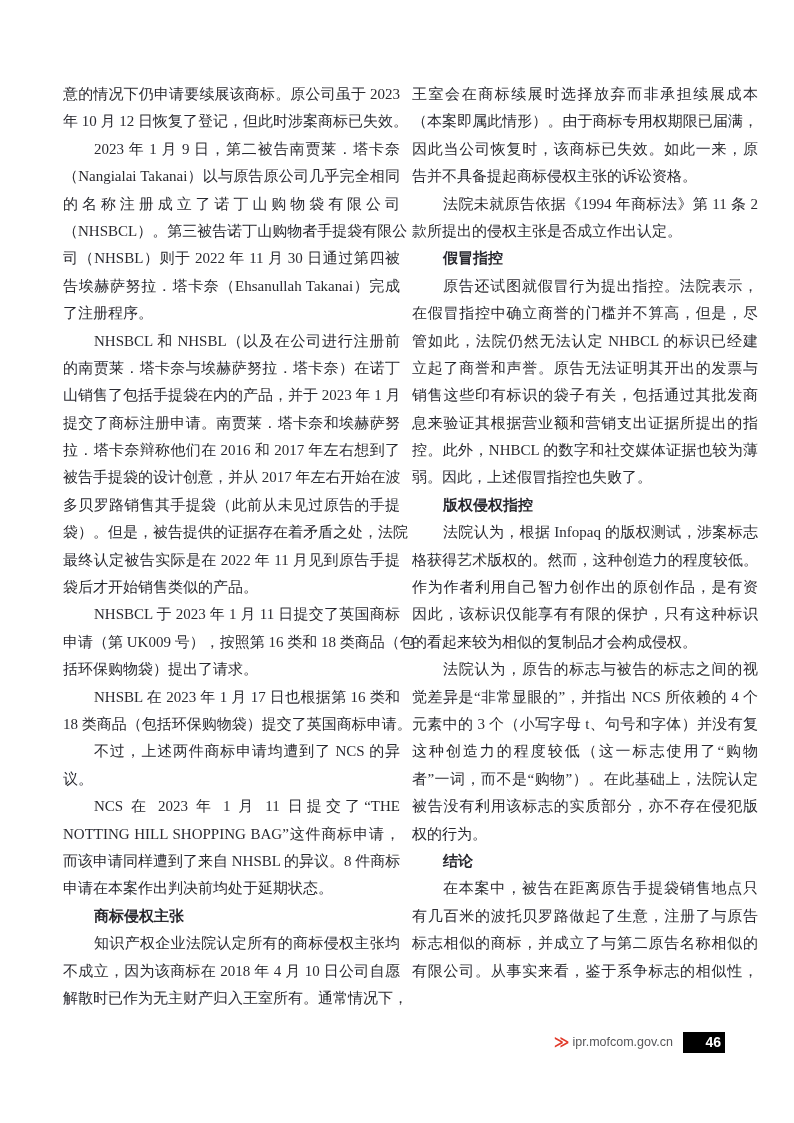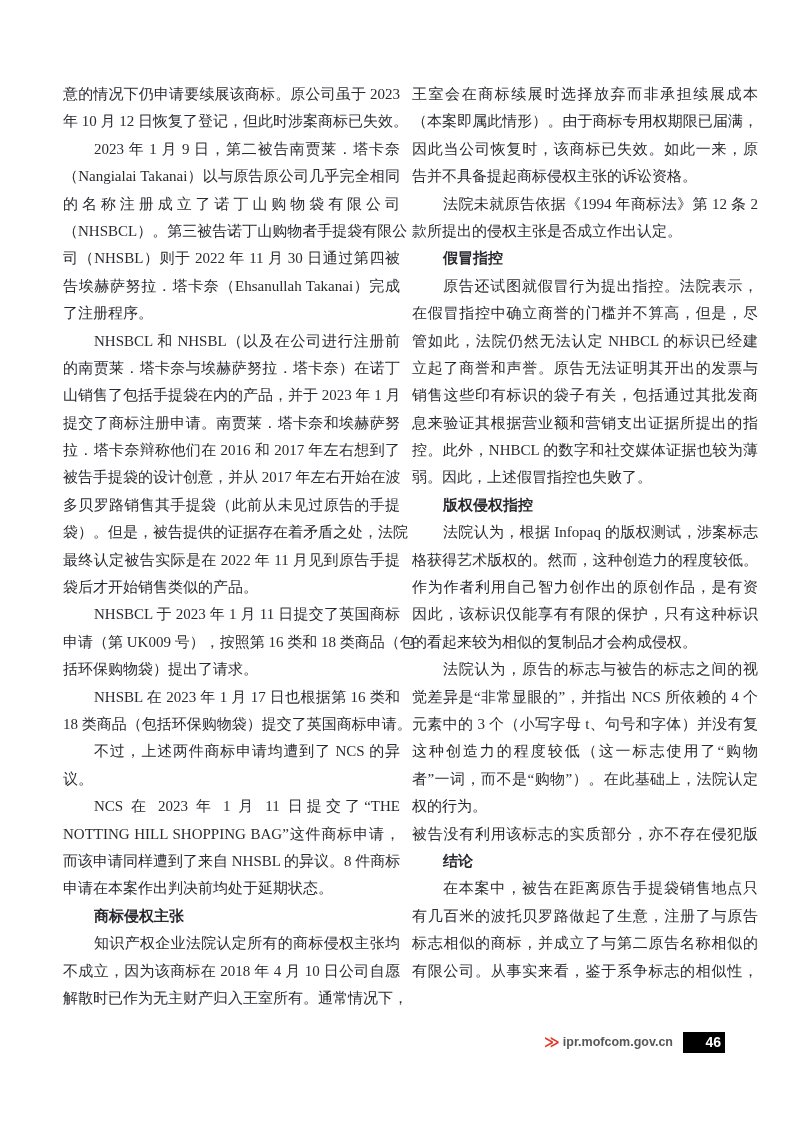--- a/index.html
+++ b/index.html
@@ -24,21 +24,21 @@
   .footer{
     position:absolute;top:1031px;left:0;width:725px;height:22px;
     display:flex;justify-content:flex-end;align-items:center;
     font-family:"Liberation Sans","DejaVu Sans",sans-serif;
   }
   .chev{
     color:var(--accent,#e13a2a);font-weight:bold;font-size:15px;
     line-height:22px;margin-right:5px;letter-spacing:-2px;
   }
   .site{
-    color:var(--footer-text,#57575a);font-weight:bold;font-size:12.5px;
+    color:var(--footer-text,#57575a);font-weight:normal;font-size:12.5px;
     margin-right:10px;
   }
   .pagebox{
     background:var(--pagebox-bg,#000000);color:var(--pagebox-text,#ffffff);
     width:38px;height:21px;line-height:21px;text-align:right;
     padding-right:4px;font-size:14px;font-weight:bold;
   }
 </style>
 </head>
 <body style="color: rgb(42, 42, 48);">
@@ -79,21 +79,21 @@
         <div class="ln h">商标侵权主张</div>
         <div class="ln ij">知识产权企业法院认定所有的商标侵权主张均</div>
         <div class="ln j">不成立，因为该商标在 2018 年 4 月 10 日公司自愿</div>
         <div class="ln j">解散时已作为无主财产归入王室所有。通常情况下，</div>
       </div>
     <div class="col col-right">
         <div class="ln j">王室会在商标续展时选择放弃而非承担续展成本</div>
         <div class="ln j">（本案即属此情形）。由于商标专用权期限已届满，</div>
         <div class="ln j">因此当公司恢复时，该商标已失效。如此一来，原</div>
         <div class="ln e">告并不具备提起商标侵权主张的诉讼资格。</div>
-        <div class="ln ij">法院未就原告依据《1994 年商标法》第 12 条 2</div>
+        <div class="ln ij">法院未就原告依据《1994 年商标法》第 11 条 2</div>
         <div class="ln e">款所提出的侵权主张是否成立作出认定。</div>
         <div class="ln h">假冒指控</div>
         <div class="ln ij">原告还试图就假冒行为提出指控。法院表示，</div>
         <div class="ln j">在假冒指控中确立商誉的门槛并不算高，但是，尽</div>
         <div class="ln j">管如此，法院仍然无法认定 NHBCL 的标识已经建</div>
         <div class="ln j">立起了商誉和声誉。原告无法证明其开出的发票与</div>
         <div class="ln j">销售这些印有标识的袋子有关，包括通过其批发商</div>
         <div class="ln j">息来验证其根据营业额和营销支出证据所提出的指</div>
         <div class="ln j">控。此外，NHBCL 的数字和社交媒体证据也较为薄</div>
         <div class="ln e">弱。因此，上述假冒指控也失败了。</div>
@@ -101,22 +101,22 @@
         <div class="ln ij">法院认为，根据 Infopaq 的版权测试，涉案标志</div>
         <div class="ln j">格获得艺术版权的。然而，这种创造力的程度较低。</div>
         <div class="ln j">作为作者利用自己智力创作出的原创作品，是有资</div>
         <div class="ln j">因此，该标识仅能享有有限的保护，只有这种标识</div>
         <div class="ln e">的看起来较为相似的复制品才会构成侵权。</div>
         <div class="ln ij">法院认为，原告的标志与被告的标志之间的视</div>
         <div class="ln j">觉差异是“非常显眼的”，并指出 NCS 所依赖的 4 个</div>
         <div class="ln j">元素中的 3 个（小写字母 t、句号和字体）并没有复</div>
         <div class="ln j">这种创造力的程度较低（这一标志使用了“购物</div>
         <div class="ln j">者”一词，而不是“购物”）。在此基础上，法院认定</div>
+        <div class="ln j">被告没有利用该标志的实质部分，亦不存在侵犯版</div>
         <div class="ln e">权的行为。</div>
-        <div class="ln j">被告没有利用该标志的实质部分，亦不存在侵犯版</div>
         <div class="ln h">结论</div>
         <div class="ln ij">在本案中，被告在距离原告手提袋销售地点只</div>
         <div class="ln j">有几百米的波托贝罗路做起了生意，注册了与原告</div>
         <div class="ln j">标志相似的商标，并成立了与第二原告名称相似的</div>
         <div class="ln j">有限公司。从事实来看，鉴于系争标志的相似性，</div>
       </div>
   </div>
   <div class="footer">
     <span class="chev">≫</span>
     <span class="site">ipr.mofcom.gov.cn</span>

